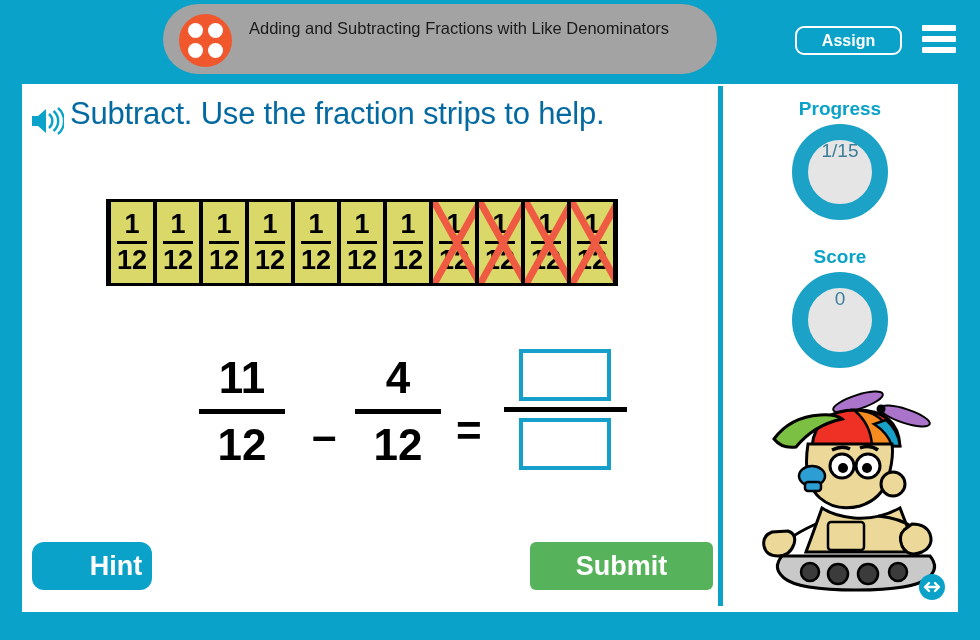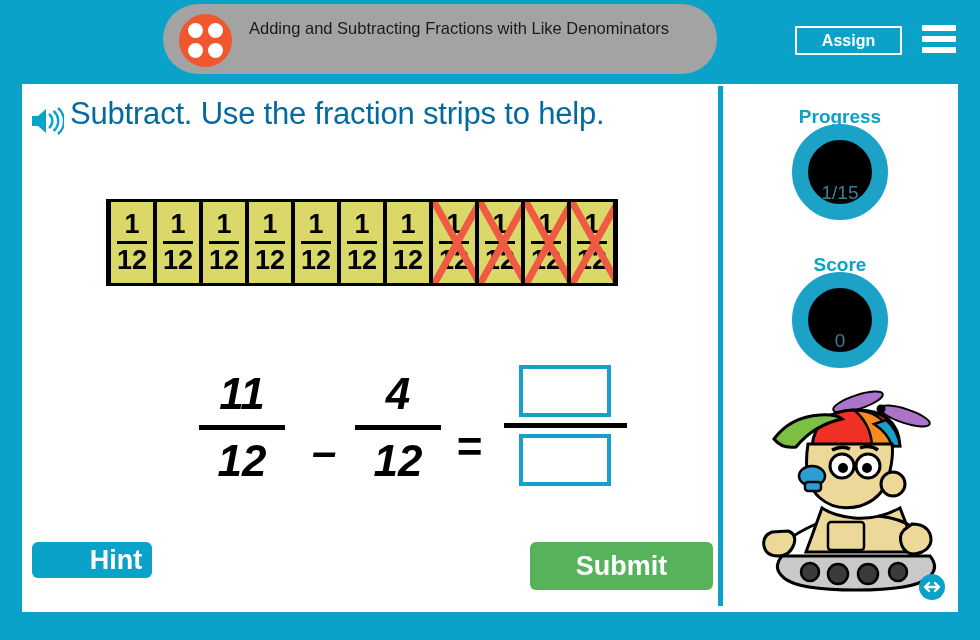--- a/index.html
+++ b/index.html
@@ -52,21 +52,21 @@
   .dot.d3 { left: 9px;  top: 29px; }
   .dot.d4 { left: 29px; top: 29px; }
   .title-text {
     position: absolute; left: 86px; top: 12px; width: 450px;
     font-size: 16.5px; line-height: 24px; color: #1a1a1a;
   }
 
   .assign-btn {
     position: absolute; left: 795px; top: 26px;
     width: 107px; height: 29px;
-    border: 2px solid #ffffff; border-radius: 1px;
+    border: 2px solid #ffffff; border-radius: 9px;
     background: transparent;
     color: #ffffff; font-size: 16px; font-weight: bold;
     display: flex; align-items: center; justify-content: center;
     cursor: pointer;
   }
   .hamburger {
     position: absolute; left: 922px; top: 25px; width: 34px; height: 30px;
     cursor: pointer;
   }
   .hamburger span {
@@ -123,22 +123,22 @@
     width: 30px; height: 3px; background: #000000; margin-bottom: 3px;
   }
   .xmark {
     position: absolute; left: -12px; top: -4px;
     width: 72px; height: 90px;
     pointer-events: none;
   }
 
   
   .equation {
-    position: absolute; left: 150px; top: 273px;
-    width: 480px; height: 160px; font-style: italic;
+    position: absolute; left: 150px; top: 257px;
+    width: 480px; height: 160px;
   }
   .frac {
     position: absolute; width: 96px; text-align: center;
   }
   .frac .n, .frac .d {
     font-size: 44px; font-weight: bold; color: #000000; line-height: 54px;
     font-family: "Liberation Sans", sans-serif;
   }
   .frac .fbar {
     height: 5px; background: #000000; margin: 4px auto; width: 86px;
@@ -162,22 +162,22 @@
     margin: 0 auto;
     cursor: text;
   }
   .ansbar {
     width: 123px; height: 5px; background: #000000; margin: 6px auto;
   }
 
   
   .hint-btn {
     position: absolute; left: 10px; top: 458px;
-    width: 120px; height: 36px;
-    background: #0aa2c8; border: none; border-radius: 6px;
+    width: 120px; height: 48px;
+    background: #0aa2c8; border: none; border-radius: 12px;
     color: #ffffff; font-size: 27px; font-weight: bold;
     display: flex; align-items: center; justify-content: center;
     cursor: pointer;
     padding-left: 48px;
   }
   .submit-btn {
     position: absolute; left: 508px; top: 458px;
     width: 183px; height: 48px;
     background: #57b35b; border: none; border-radius: 6px;
     color: #ffffff; font-size: 27px; font-weight: bold;
@@ -185,30 +185,30 @@
     cursor: pointer;
   }
 
   
   .divider {
     position: absolute; left: 696px; top: 2px;
     width: 5px; height: 520px; background: #0aa2c8;
   }
   .side-label {
     position: absolute; width: 200px; text-align: center;
-    font-size: 19px; font-weight: bold; color: #0aa2c8; margin-top: 8px;
+    font-size: 19px; font-weight: bold; color: #0aa2c8;
   }
   .side-label.progress-lbl { left: 718px; top: 14px; }
   .side-label.score-lbl    { left: 718px; top: 162px; }
   .ring {
     position: absolute; width: 96px; height: 96px;
     border-radius: 50%;
     border: 16px solid #1ba2c6;
-    background: #000000;
-    display: flex; align-items: flex-end; justify-content: center;
+    background: #e5e5e5;
+    display: flex; align-items: flex-start; justify-content: center;
   }
   .ring.progress-ring { left: 770px; top: 40px; }
   .ring.score-ring    { left: 770px; top: 188px; }
   .ring-val {
     font-size: 19px; color: #3b7f99;
   }
 
   
   .mascot {
     position: absolute; left: 728px; top: 300px;

